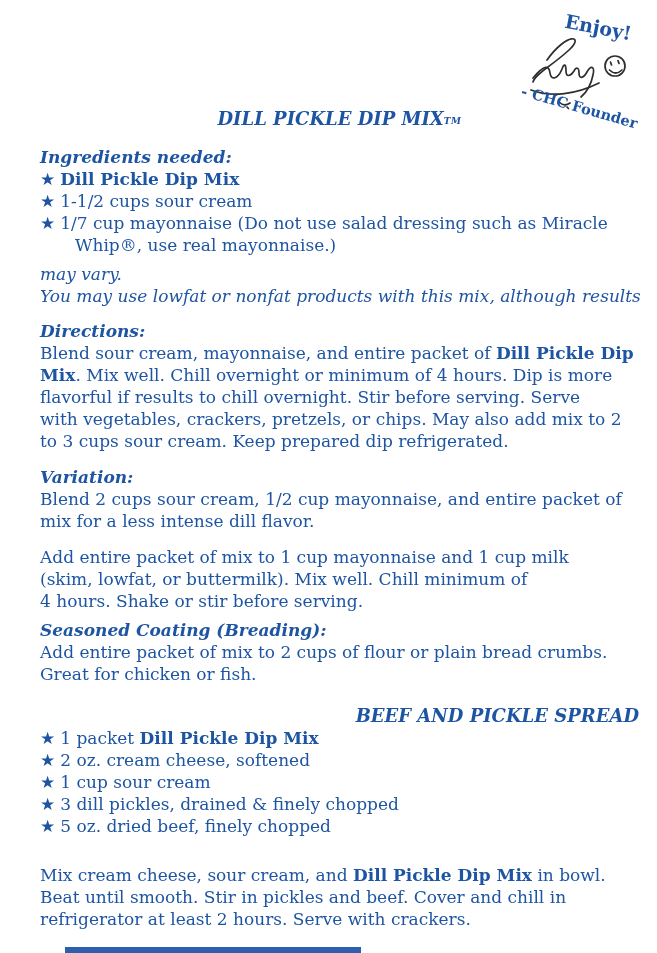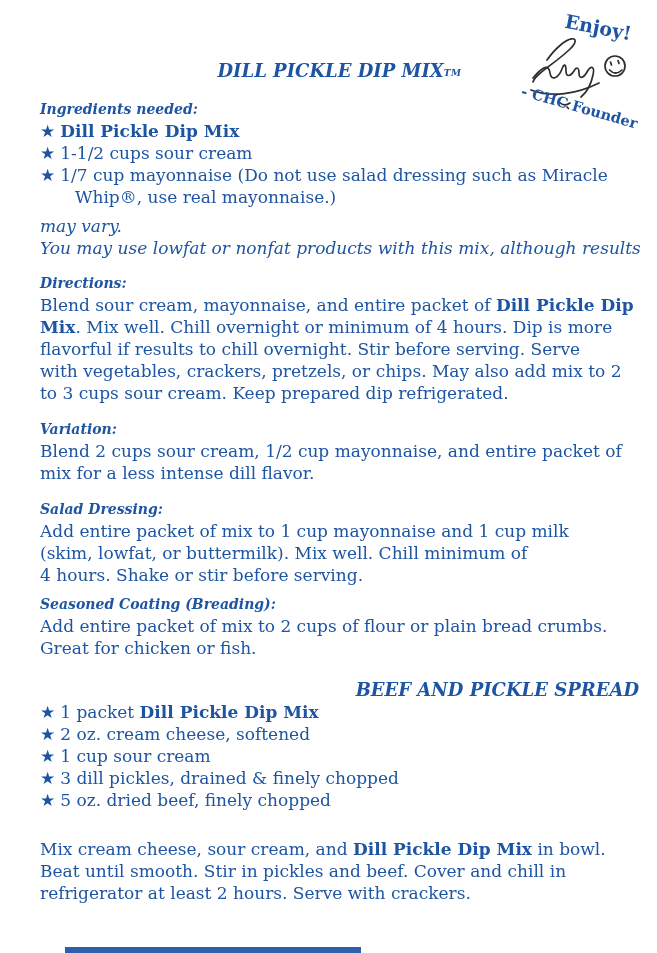--- a/index.html
+++ b/index.html
@@ -6,20 +6,21 @@
   .page{
     position:relative;
     width:657px;height:953px;
     background:#ffffff;
     overflow:hidden;
     font-family:"DejaVu Serif", serif;
   }
   .content{
     padding:60px 18px 0 40px;
     color:var(--text-blue,#1e55a3);
+    margin-top:48px;
   }
   .ln{
     white-space:nowrap;
     font-size:17px;
     line-height:22px;
     color:var(--text-blue,#1e55a3);
   }
   .ln .b{font-weight:bold;}
   .cont{padding-left:35px;}
   .star{margin-right:5px;}
@@ -32,21 +33,21 @@
     color:var(--text-blue,#1e55a3);
   }
   .tm{
     font-size:9px;
     letter-spacing:0.5px;
     vertical-align:1px;
   }
   .hd{
     font-weight:bold;
     font-style:italic;
-    font-size:14px;
+    font-size:17px;
     line-height:22px;
     color:var(--text-blue,#1e55a3);
   }
   .italic-block .ln{font-style:italic;}
   .sec-ingredients .hd{margin-top:14px;}
   .note-block{margin-top:7px;}
   .sec-directions{margin-top:13px;}
   .sec-variation{margin-top:14px;}
   .sec-salad{margin-top:14px;}
   .sec-coating{margin-top:7px;}
@@ -145,21 +146,20 @@
 
     <div class="sec sec-variation">
       <div class="hd">Variation:</div>
       <div>
           <div class="ln"><span>Blend 2 cups sour cream, 1/2 cup mayonnaise, and entire packet of</span></div>
           <div class="ln"><span>mix for a less intense dill flavor.</span></div>
         </div>
     </div>
 
     <div class="sec sec-salad">
-      <div class="hd">Salad Dressing:</div>
       <div>
           <div class="ln"><span>Add entire packet of mix to 1 cup mayonnaise and 1 cup milk</span></div>
           <div class="ln"><span>(skim, lowfat, or buttermilk). Mix well. Chill minimum of</span></div>
           <div class="ln"><span>4 hours. Shake or stir before serving.</span></div>
         </div>
     </div>
 
     <div class="sec sec-coating">
       <div class="hd">Seasoned Coating (Breading):</div>
       <div>

